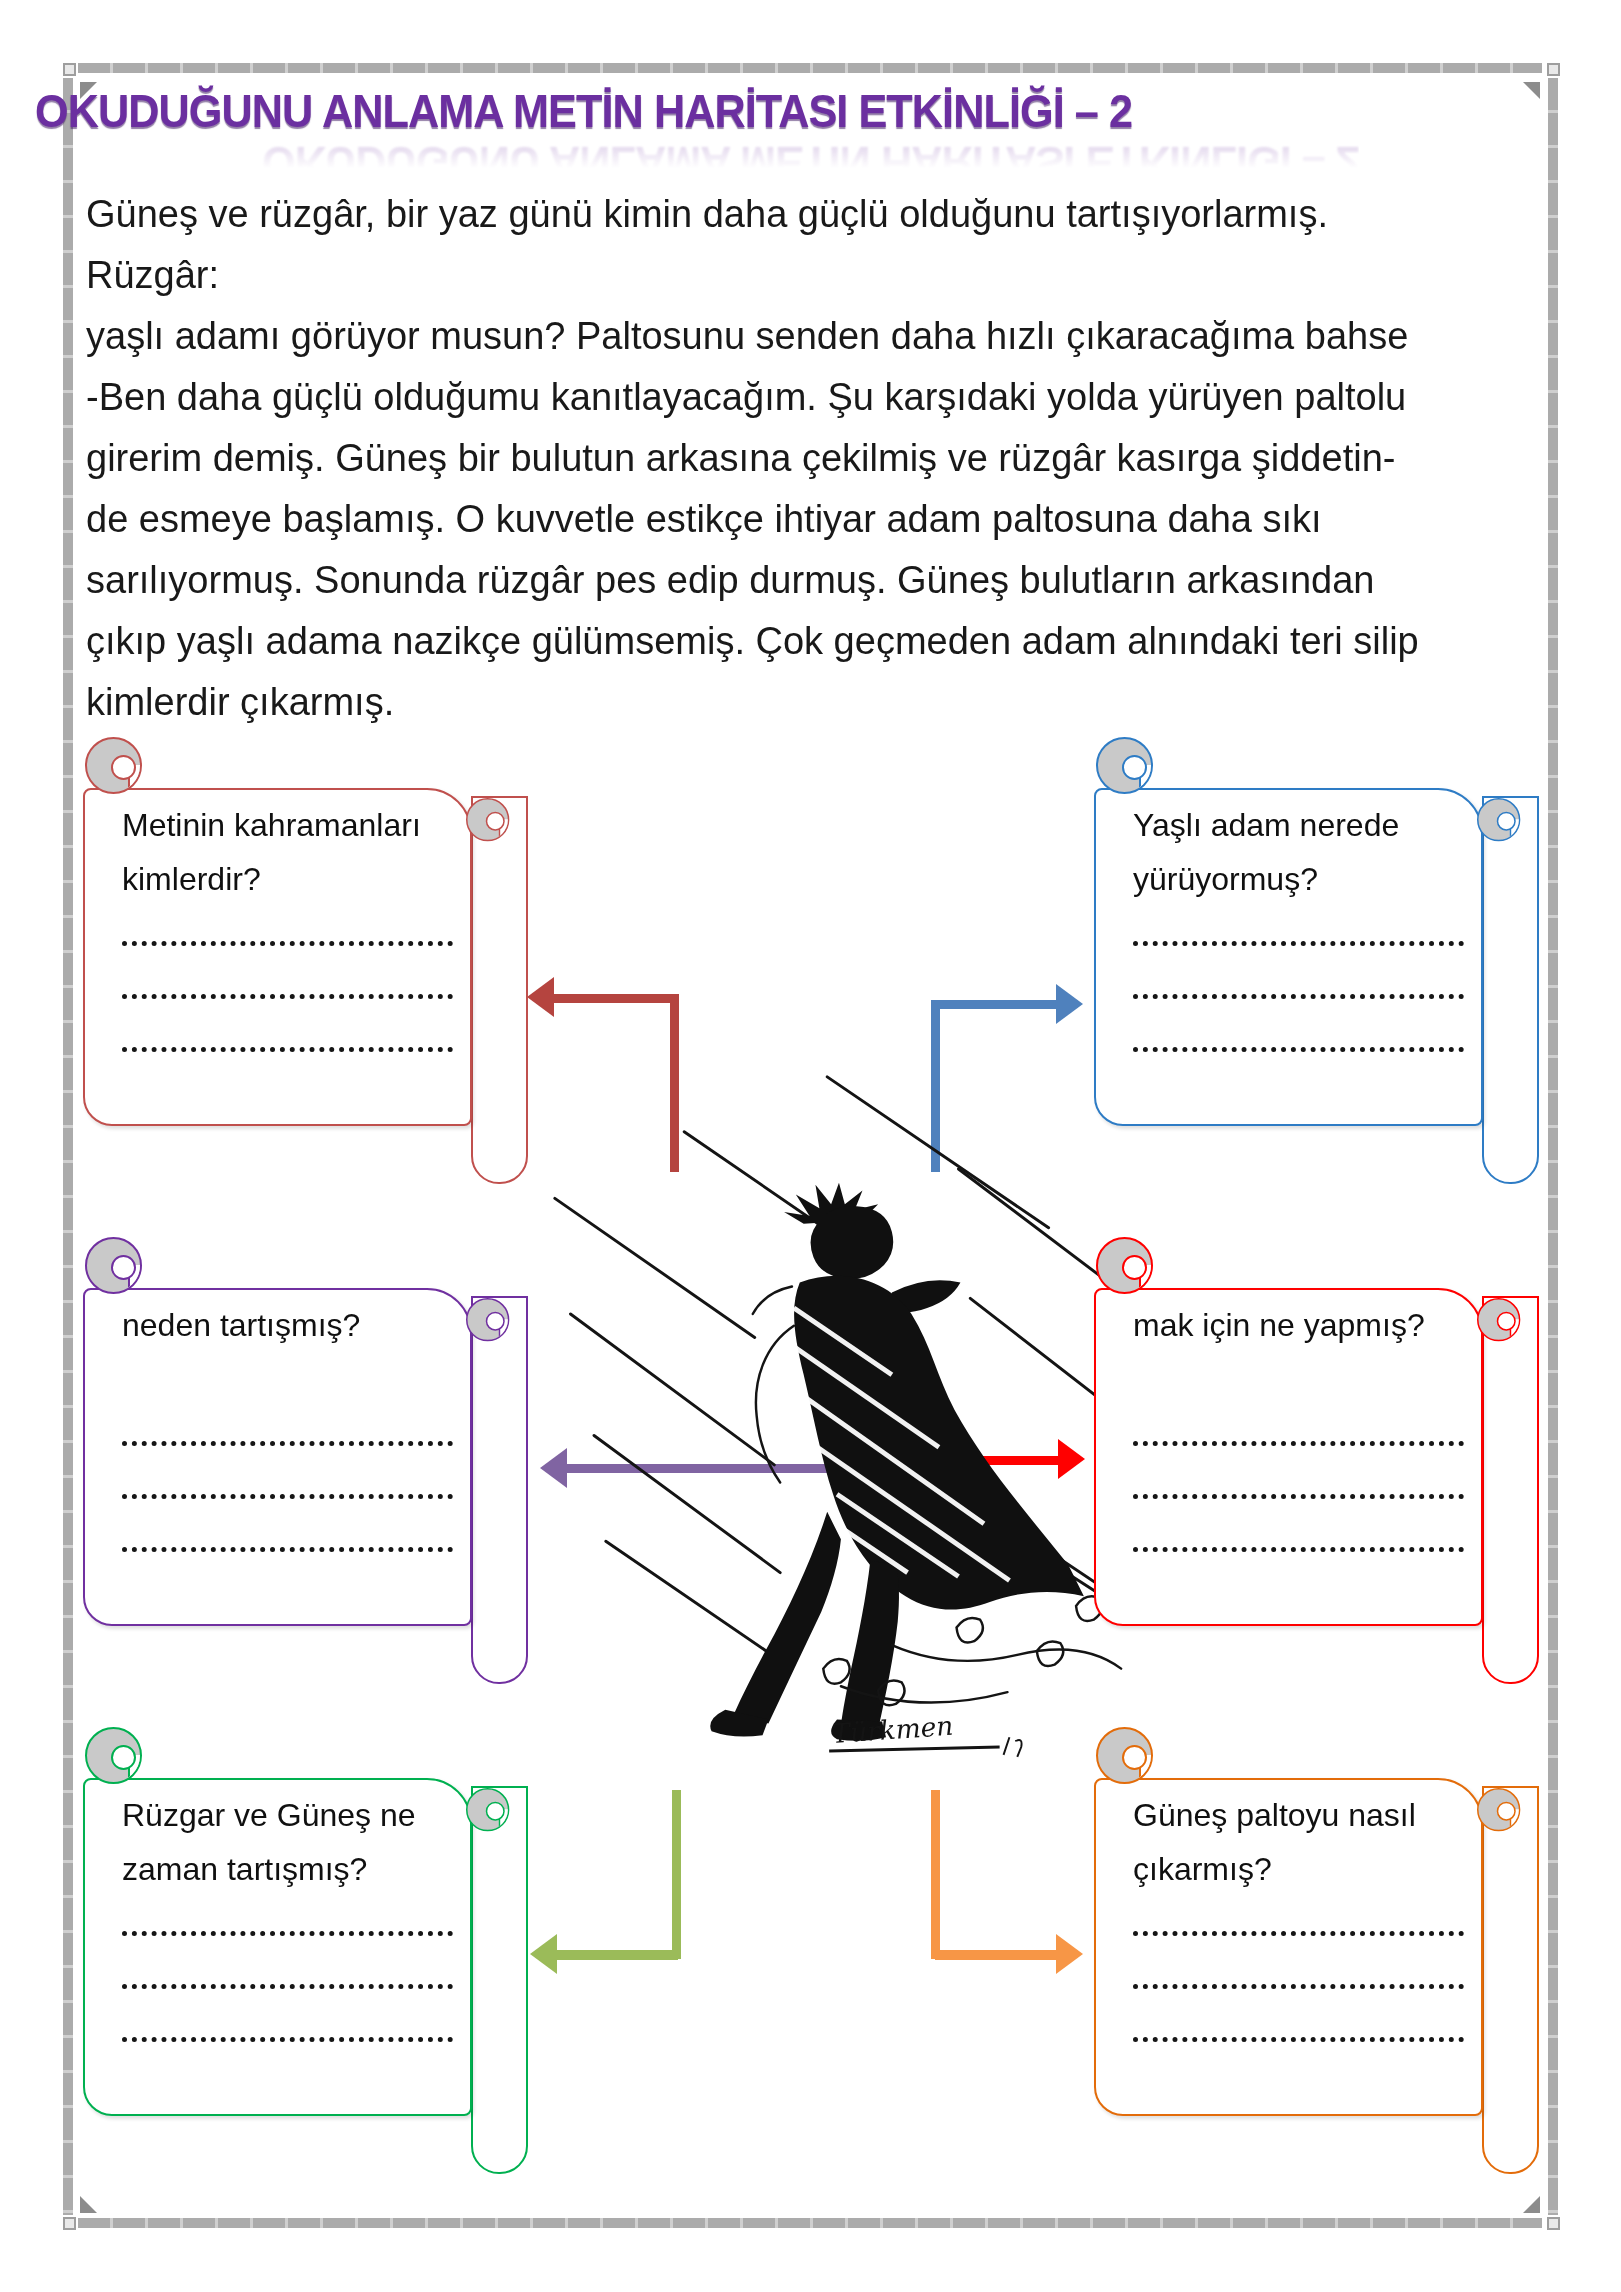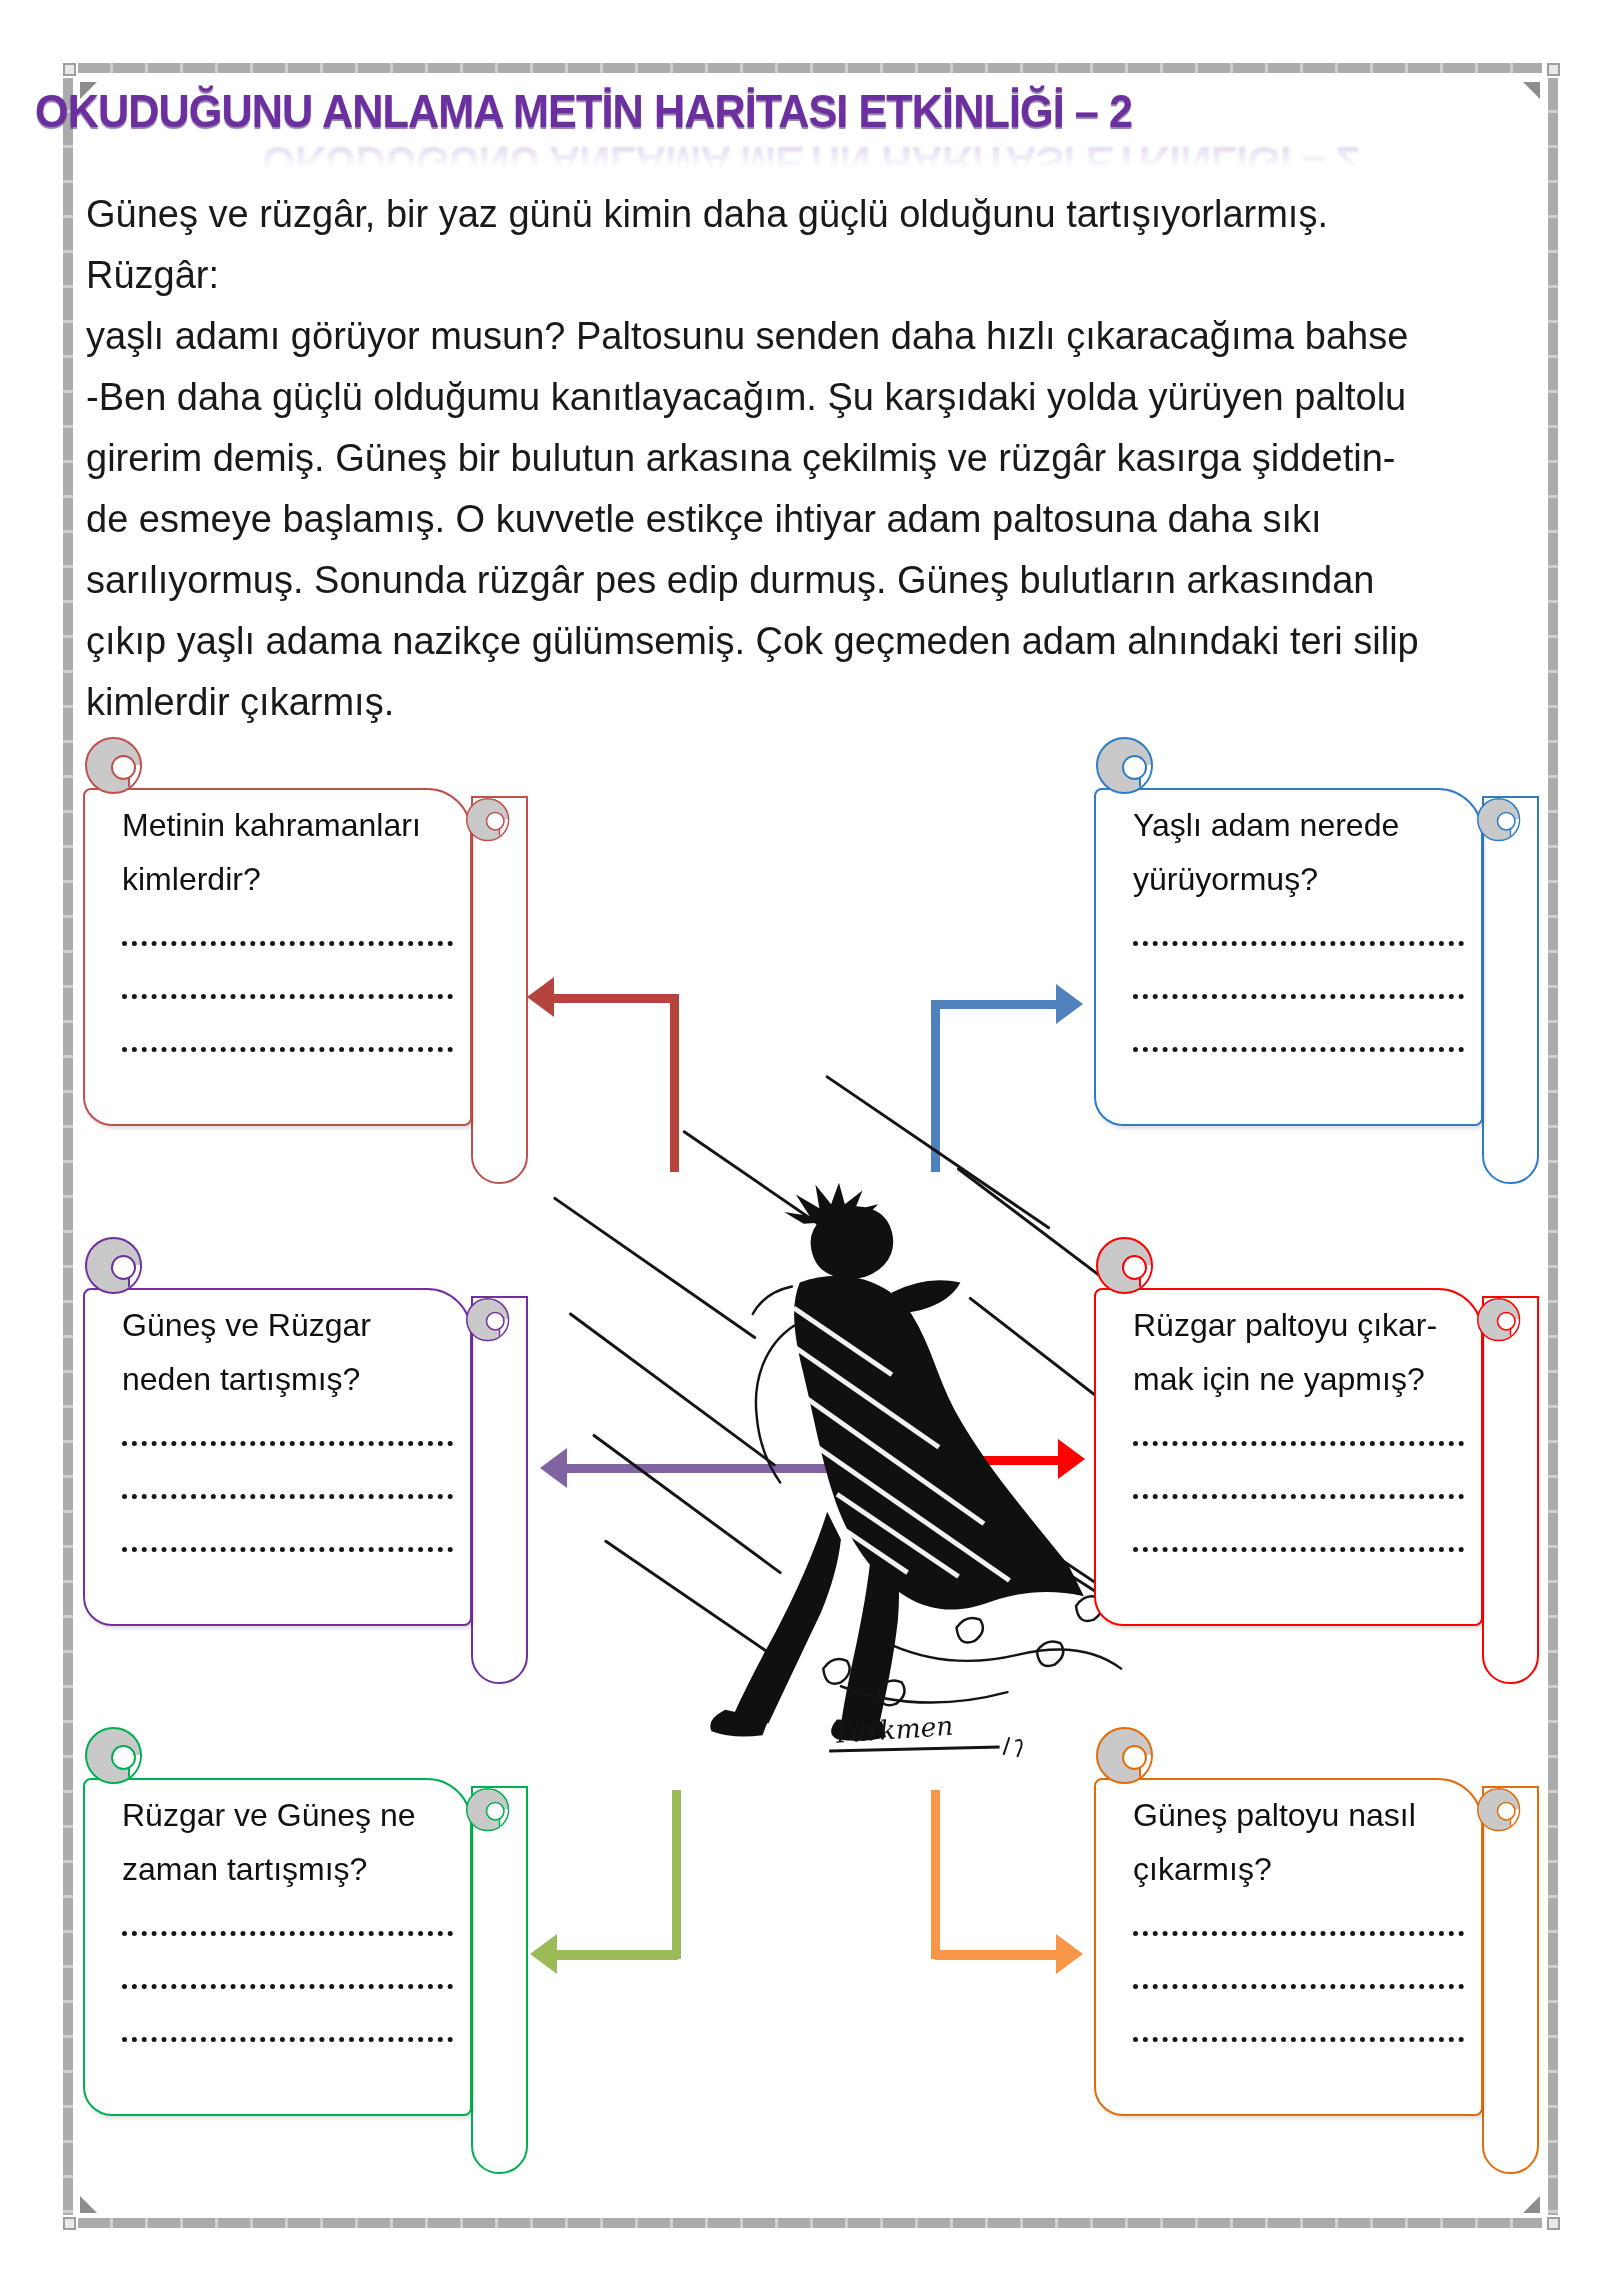--- a/index.html
+++ b/index.html
@@ -215,35 +215,33 @@
     <div class="ans ans2"></div>
     <div class="ans ans3"></div>
   </div>
 
   <div class="scroll" style="left: 83px; top: 1237px; --c: #7030A0;">
     <div class="tube"></div>
     <div class="body"></div>
     <div class="curl curl-main"></div>
     <div class="curl curl-roll"></div>
     <div class="q">
-      <div>Güneş ve Rüzgar</div>
       <div>neden tartışmış?</div>
     </div>
     <div class="ans ans1"></div>
     <div class="ans ans2"></div>
     <div class="ans ans3"></div>
   </div>
 
   <div class="scroll" style="left: 1094px; top: 1237px; --c: #FF0000;">
     <div class="tube"></div>
     <div class="body"></div>
     <div class="curl curl-main"></div>
     <div class="curl curl-roll"></div>
     <div class="q">
-      <div>Rüzgar paltoyu çıkar-</div>
       <div>mak için ne yapmış?</div>
     </div>
     <div class="ans ans1"></div>
     <div class="ans ans2"></div>
     <div class="ans ans3"></div>
   </div>
 
   <div class="scroll" style="left: 83px; top: 1727px; --c: #00B050;">
     <div class="tube"></div>
     <div class="body"></div>

